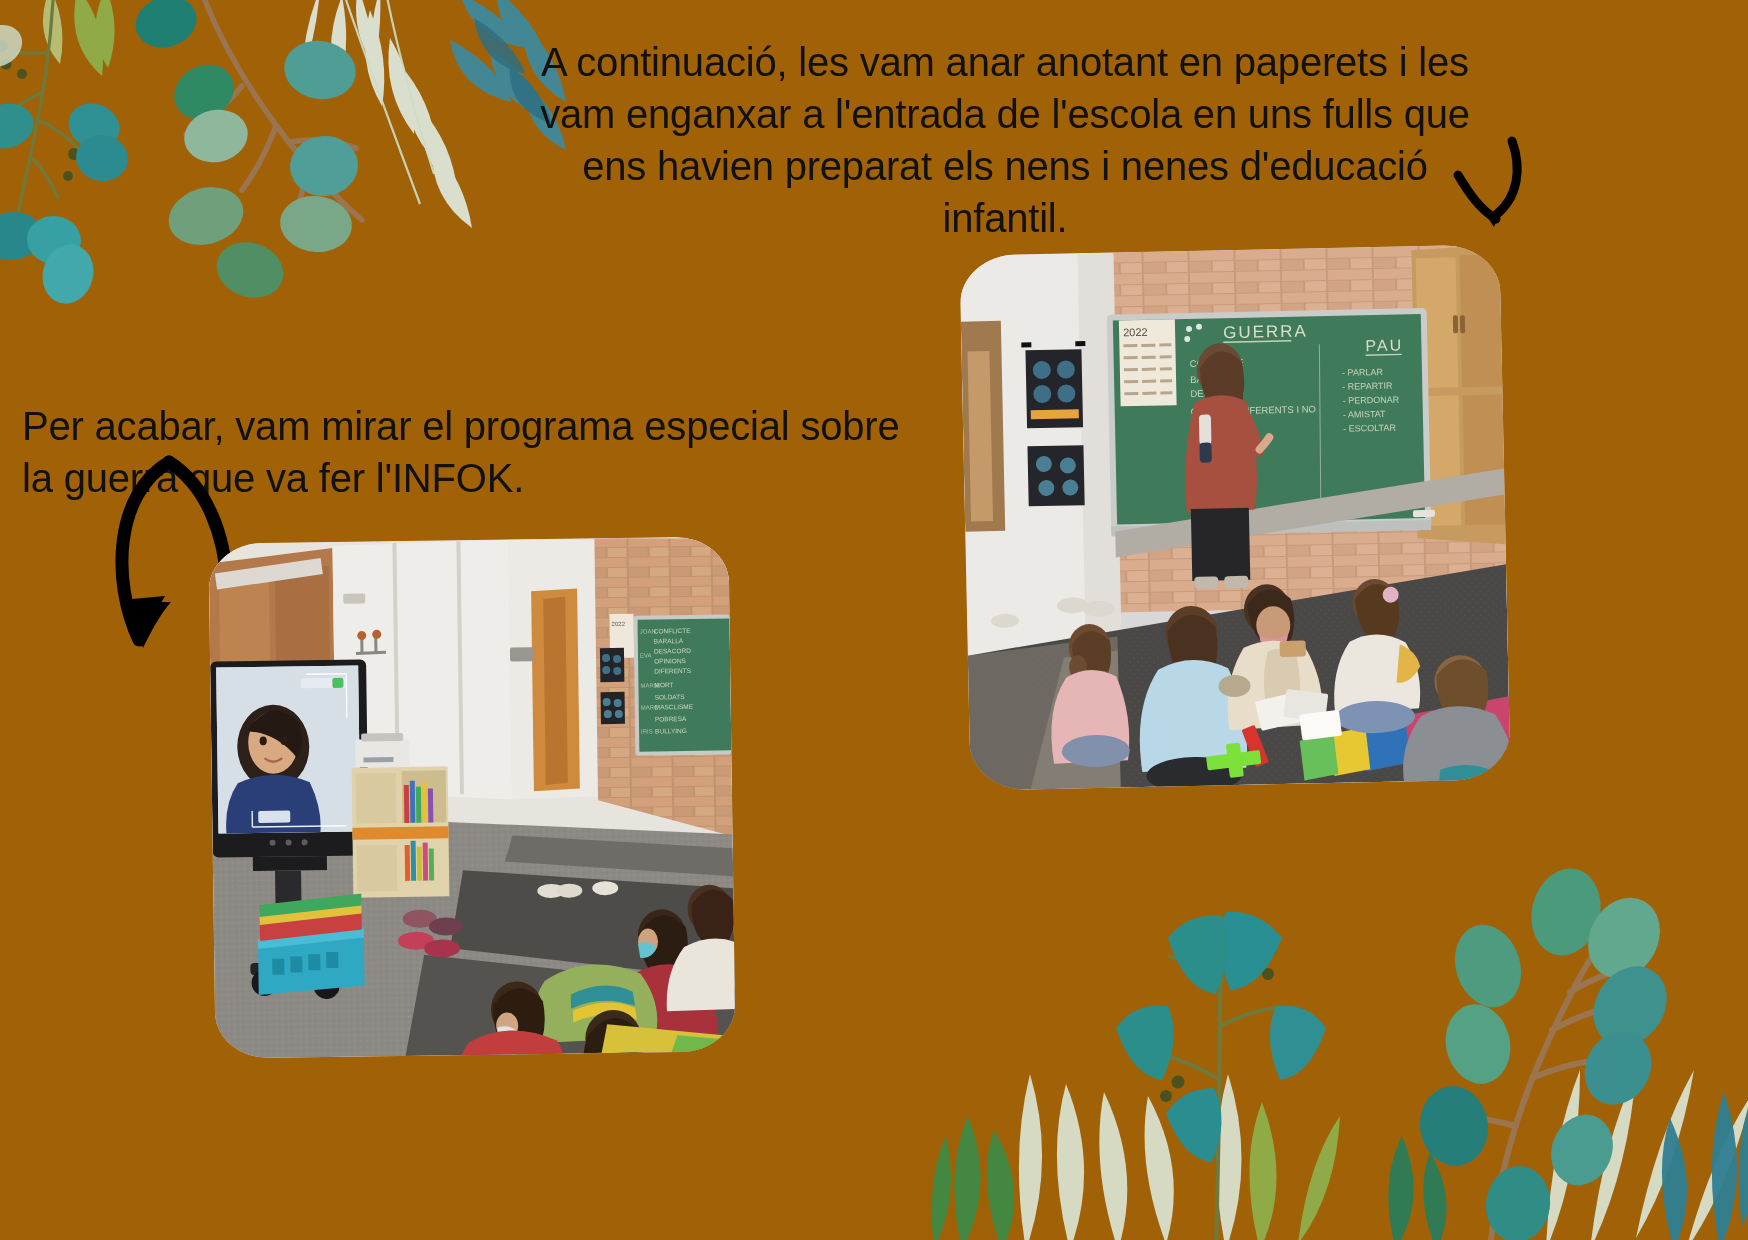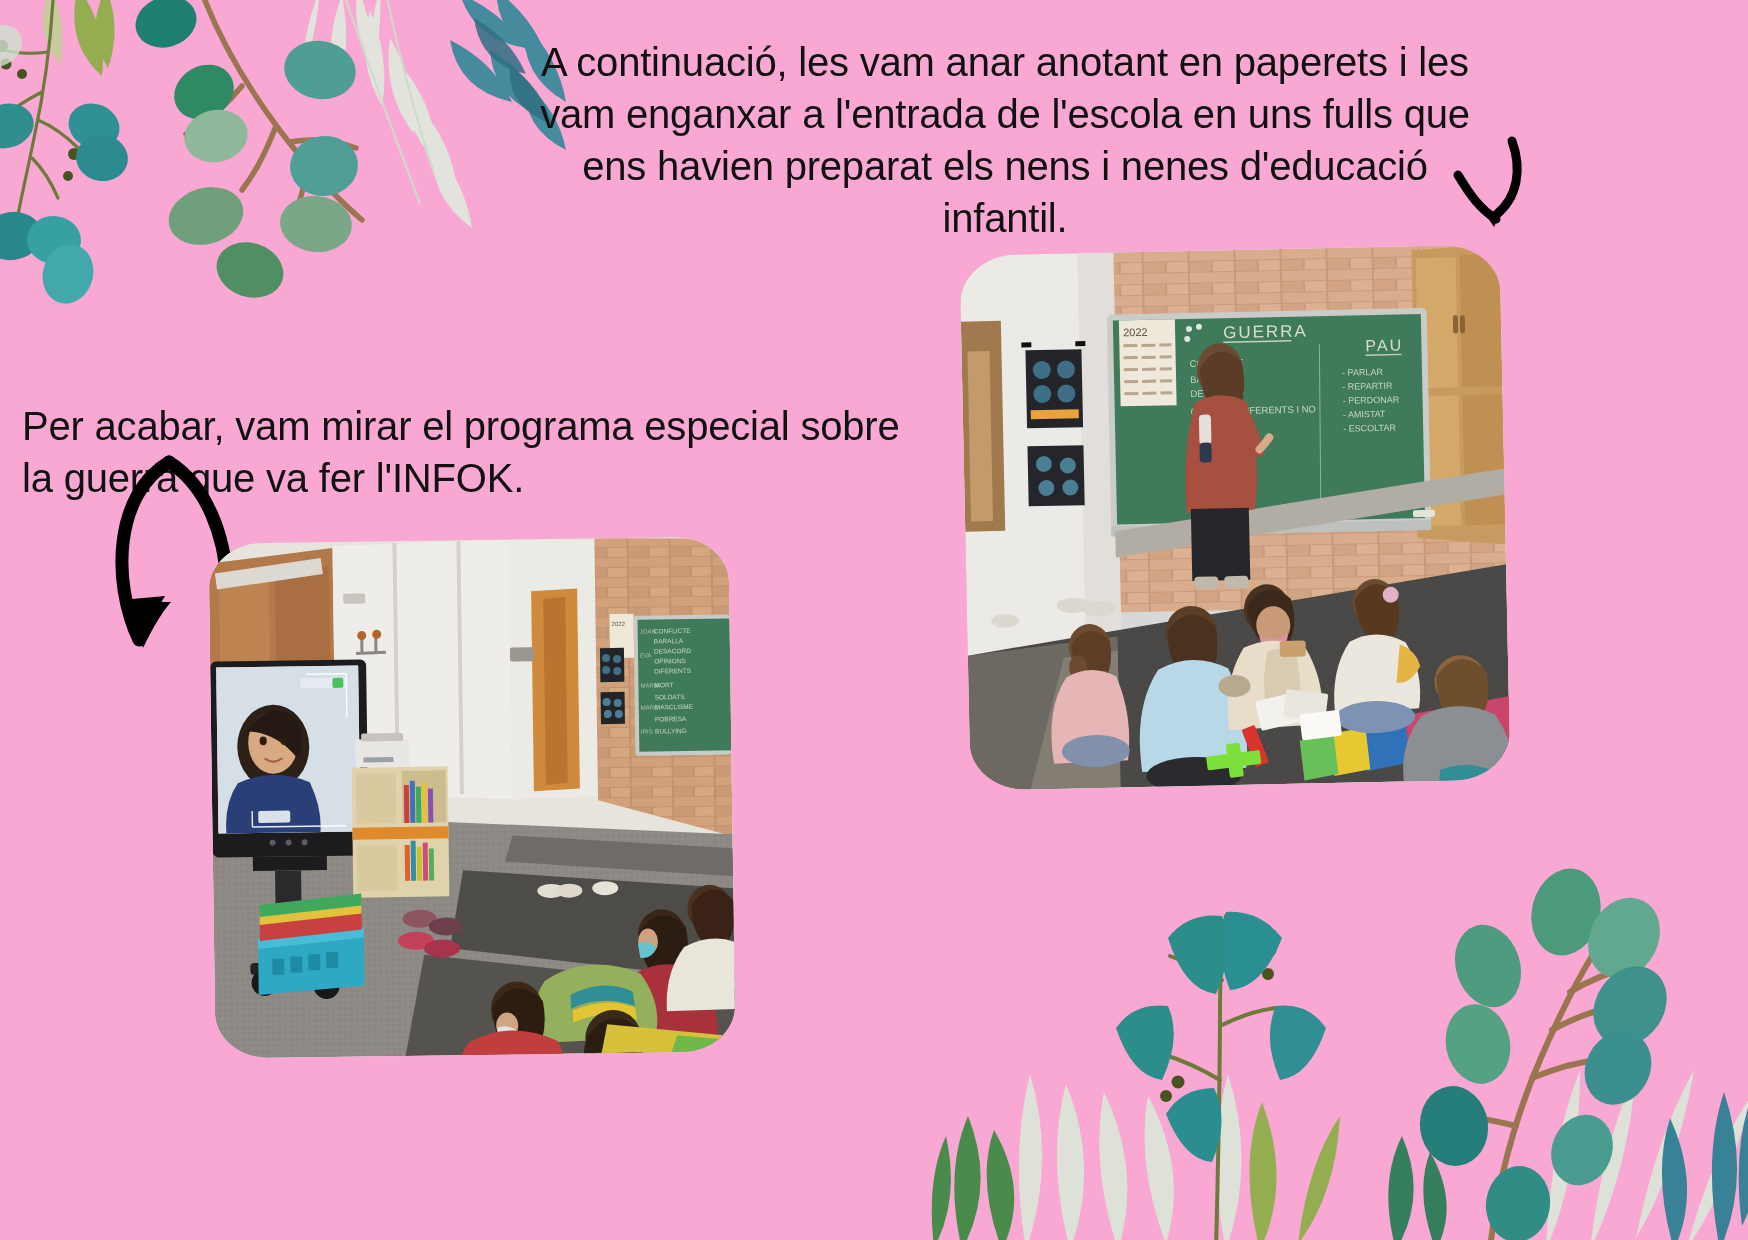--- a/index.html
+++ b/index.html
@@ -7,21 +7,21 @@
     width: 1748px;
     height: 1240px;
     overflow: hidden;
     background: #ffffff;
     font-family: "Liberation Sans", sans-serif;
   }
   #slide {
     position: relative;
     width: 1748px;
     height: 1240px;
-    background: #f9a8d4;
+    background: #a16207;
     overflow: hidden;
   }
 
   
   .slide-text {
     position: absolute;
     color: #111111;
     font-family: "Liberation Sans", sans-serif;
     font-weight: 400;
     line-height: 1.30;

